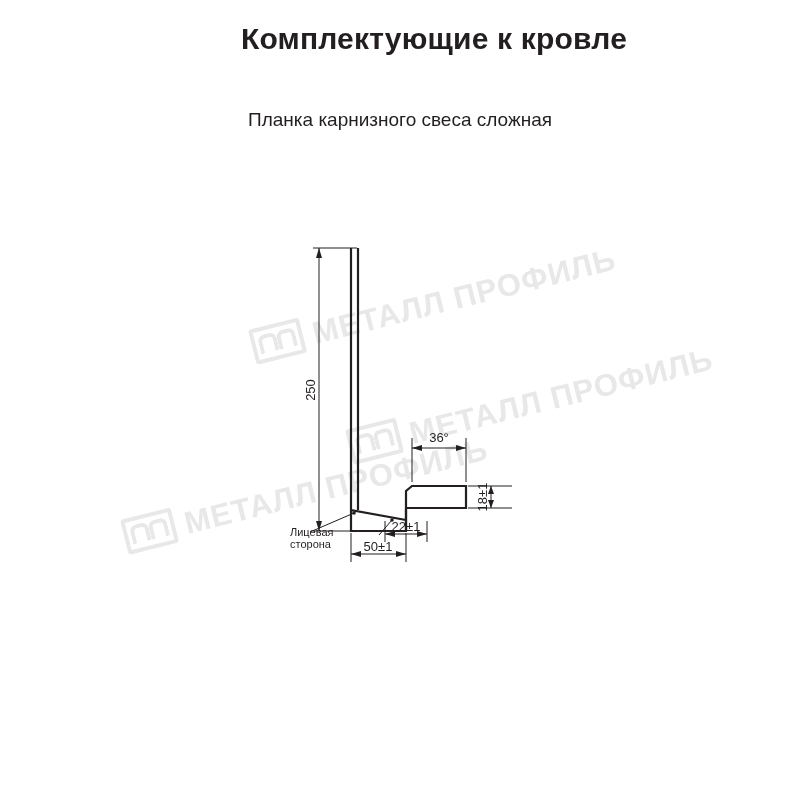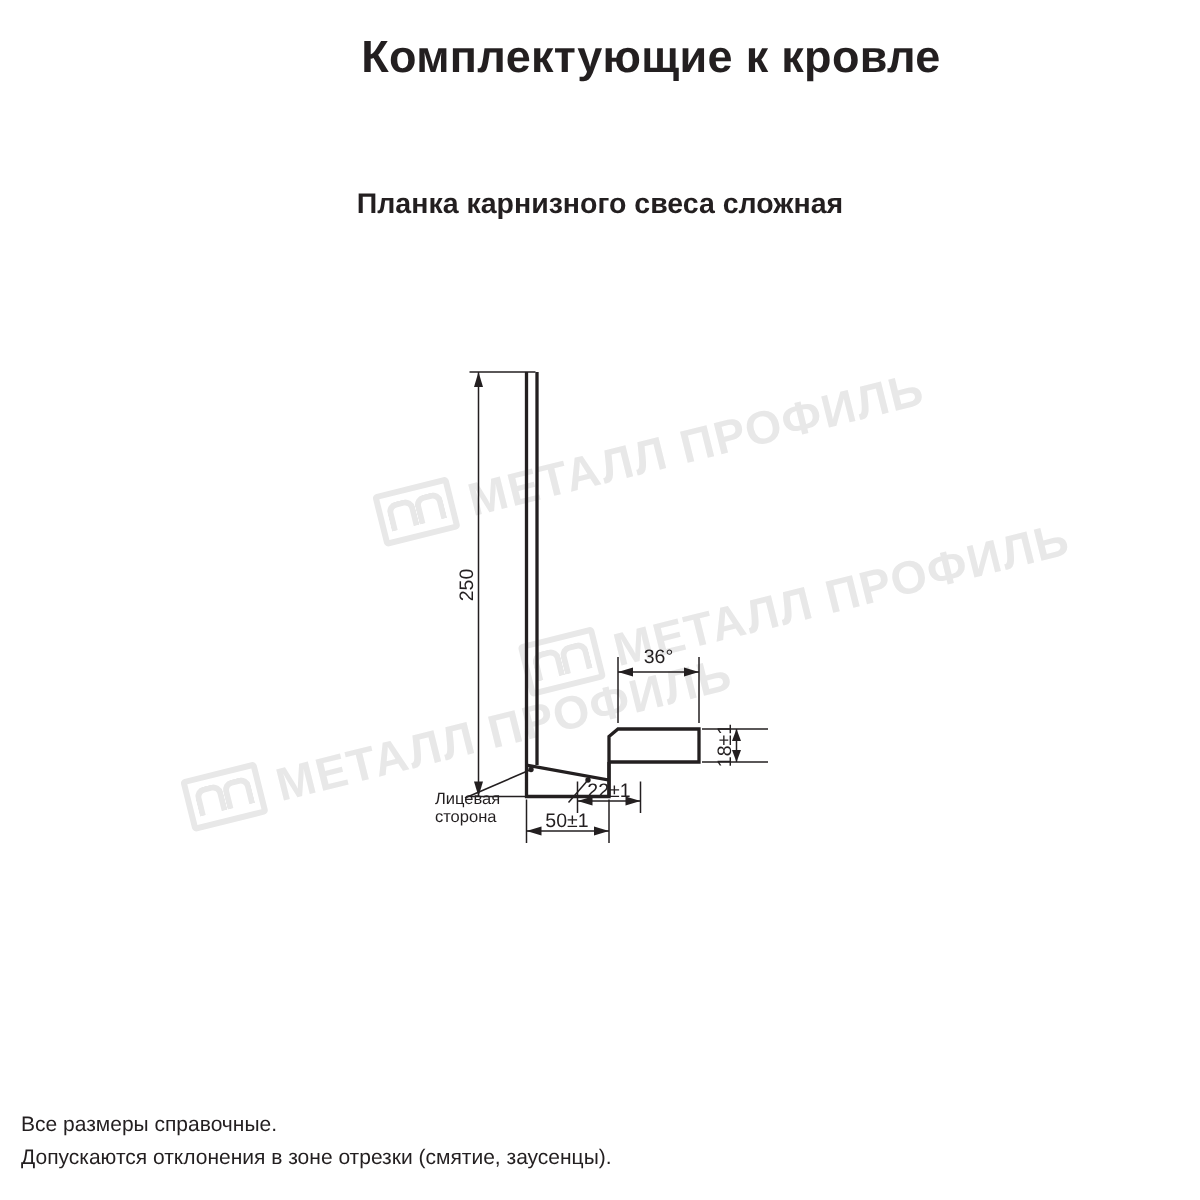--- a/index.html
+++ b/index.html
@@ -25,27 +25,26 @@
     left: 0;
     width: 800px;
     text-align: center;
     font-size: 30px;
     font-weight: bold;
     letter-spacing: 0.2px;
     padding-left: 34px;
   }
   .subtitle {
     position: absolute;
-    top: 123px;
+    top: 106px;
     left: 0;
     width: 800px;
     text-align: center;
     font-size: 19px;
     line-height: 27px;
-    font-weight: bold;
   }
   .subtitle div {
     display: block;
   }
   .footnotes {
     position: absolute;
     left: 14px;
     bottom: 18px;
     font-size: 14px;
     line-height: 22px;
@@ -188,18 +187,14 @@
         <circle cx="354" cy="323" r="1.8" fill="#231f20" stroke="none"></circle>
         <line x1="392" y1="330" x2="379" y2="345"></line>
         <circle cx="392" cy="330" r="1.8" fill="#231f20" stroke="none"></circle>
       </g>
       <text x="290" y="346" font-size="11">Лицевая</text>
       <text x="290" y="358" font-size="11">сторона</text>
 
     </svg>
   </div>
 
-  <div class="footnotes">
-    <div>Все размеры справочные.</div>
-    <div>Допускаются отклонения в зоне отрезки (смятие, заусенцы).</div>
-  </div>
 
 </div>
 
 </body></html>

